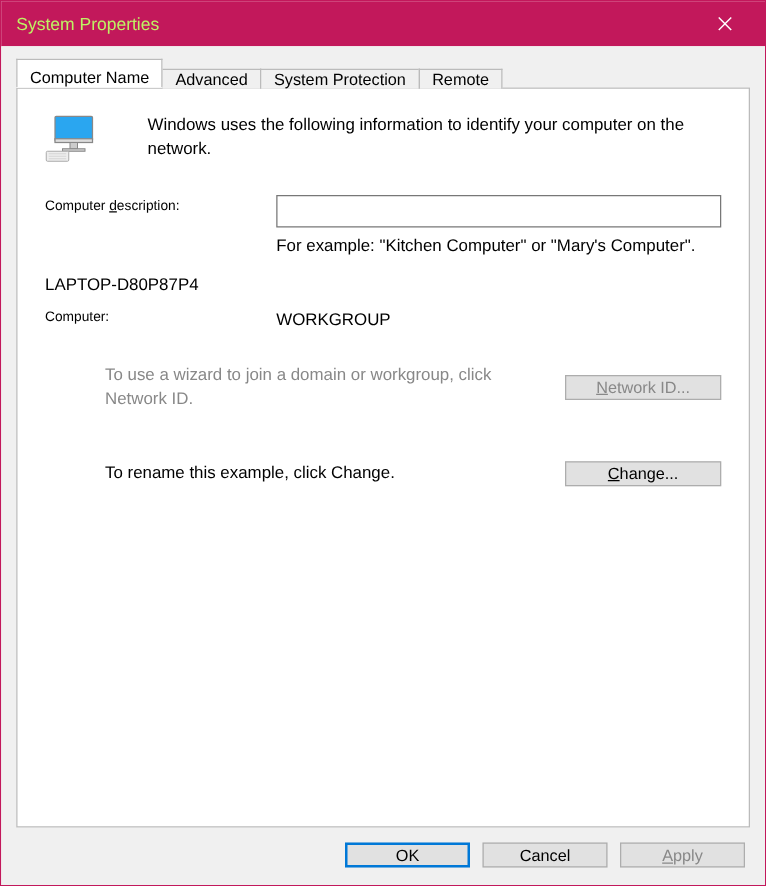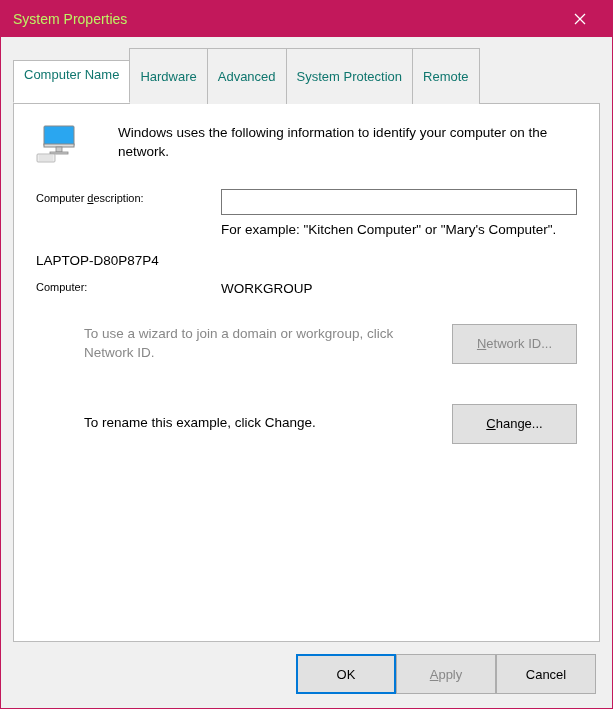--- a/index.html
+++ b/index.html
@@ -47,23 +47,23 @@
   flex-direction: column;
   background: #f0f0f0;
 }
 .tabs {
   display: flex;
   align-items: flex-end;
   position: relative;
   z-index: 2;
 }
 .tab {
-  padding: 20px 10px;
-  font-size: 13px;
-  color: #0f766e;
+  padding: 0 10px;
+  font-size: 13px;
+  color: #000000;
   border: 1px solid #bbb;
   border-bottom: none;
   background: #f0f0f0;
   margin-right: -1px;
   cursor: pointer;
   position: relative;
   top: 1px;
 }
 .tab.active {
   background: #fff;
@@ -133,34 +133,35 @@
 .action-row .action-text {
   flex: 1;
   font-size: 13.5px;
   line-height: 1.4;
 }
 .action-row .action-text.disabled {
   color: #888;
 }
 .btn {
   min-width: 125px;
-  height: 40px;
+  height: 20px;
   border: 1px solid #adadad;
   background: #e1e1e1;
   font-size: 13px;
   cursor: pointer;
   padding: 0 12px;
   font-family: inherit;
 }
 .btn.disabled {
   color: #888;
 }
 .footer {
   display: flex;
   justify-content: flex-end;
+  gap: 10px;
   padding: 12px 4px 2px 4px;
 }
 .footer .btn { min-width: 100px; }
 .footer .btn.ok {
   border: 2px solid #0078d7;
   background: #e1e1e1;
 }
 .underline-key { text-decoration: underline; }
 </style>
 </head>
@@ -173,21 +174,20 @@
       <svg width="12" height="12" viewBox="0 0 12 12">
         <line x1="1" y1="1" x2="11" y2="11" stroke-width="1.2"></line>
         <line x1="11" y1="1" x2="1" y2="11" stroke-width="1.2"></line>
       </svg>
     </div>
   </div>
 
   <div class="client">
     <div class="tabs">
       <div class="tab active">Computer Name</div>
-      <div class="tab">Hardware</div>
       <div class="tab">Advanced</div>
       <div class="tab">System Protection</div>
       <div class="tab">Remote</div>
     </div>
 
     <div class="tabpanel">
 
       <div class="intro">
         <div class="pcicon">
           <svg width="42" height="40" viewBox="0 0 42 40">
@@ -236,20 +236,20 @@
         <div class="action-text">To rename this example, click Change.</div>
         <button class="btn">
           <span class="underline-key">C</span><span>hange...</span>
         </button>
       </div>
 
     </div>
 
     <div class="footer">
       <button class="btn ok">OK</button>
+      <button class="btn">Cancel</button>
       <button class="btn disabled" disabled="">
         <span class="underline-key">A</span><span>pply</span>
       </button>
-      <button class="btn">Cancel</button>
     </div>
 
   </div>
 </div>
 
 </body></html>

